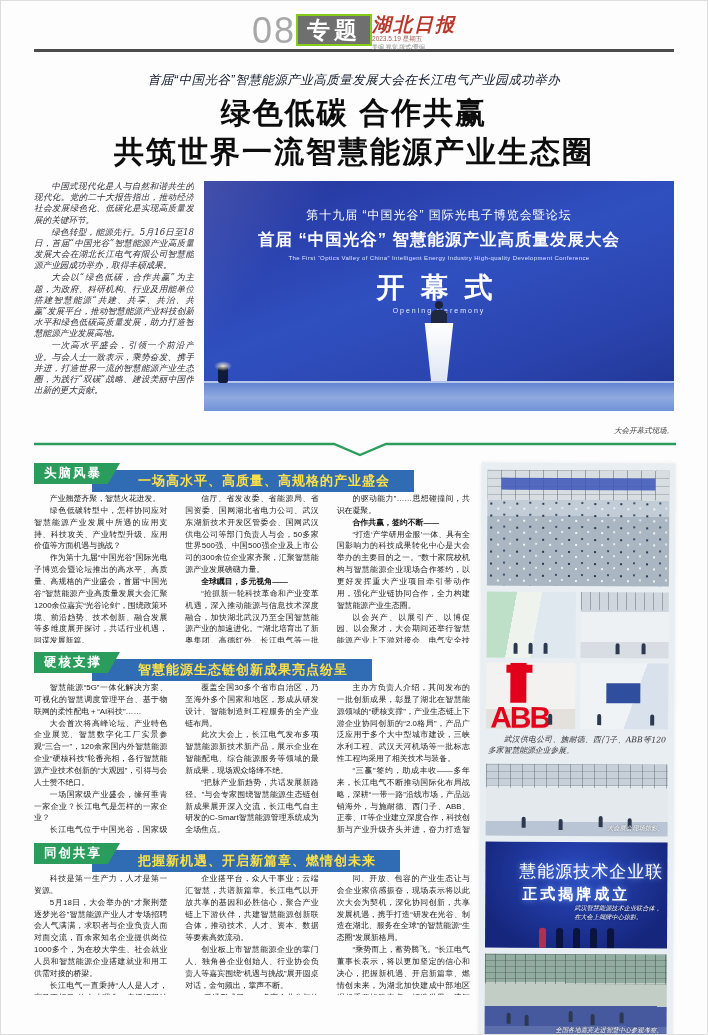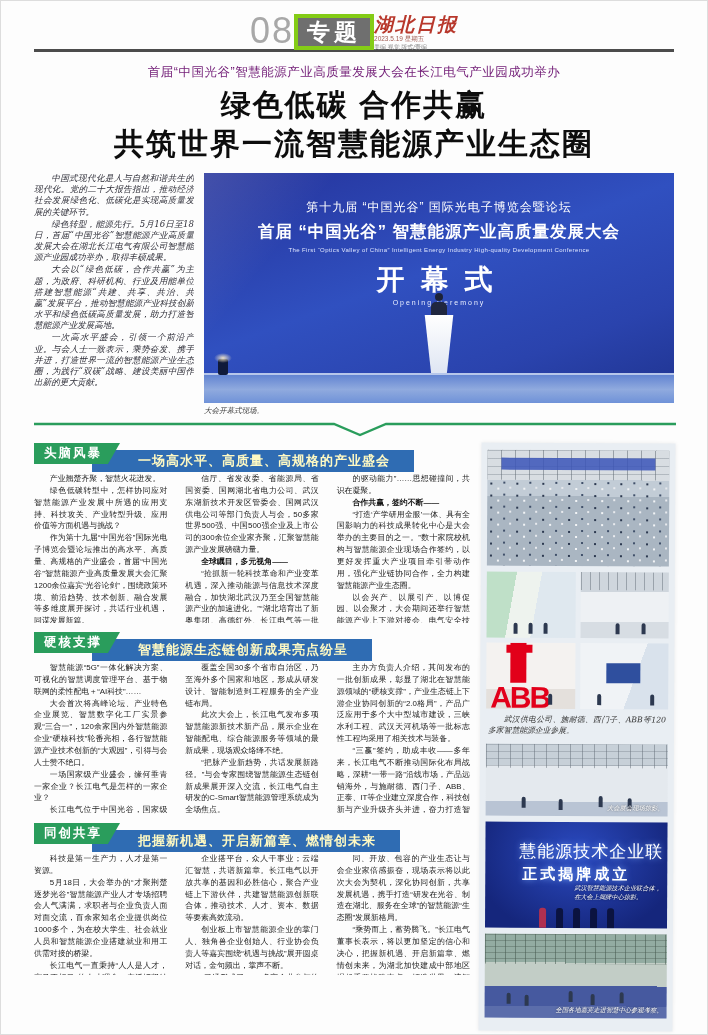--- a/index.html
+++ b/index.html
@@ -3,31 +3,31 @@
 <meta charset="utf-8">
 <style>
   * { margin:0; padding:0; box-sizing:border-box; }
   html,body { background:#e9e9e9; }
   .page { width:708px; height:1035px; background:#fdfdfd; position:relative; overflow:hidden;
           font-family:"Liberation Sans", sans-serif; color:#1a1a1a; border:1px solid #ddd; }
 
   
   .hd { display:flex; justify-content:center; align-items:flex-start; gap:0; padding-top:13px; height:46px; }
   .hd-num { font-size:36px; color:#a8a8a8; font-weight:400; letter-spacing:2px; line-height:34px; }
-  .hd-sec { background:#6f6f6f; border:4px solid #84cc16; color:#fff; font-weight:bold; font-size:23px;
+  .hd-sec { background:#6f6f6f; border:2px solid #84cc16; color:#fff; font-weight:bold; font-size:23px;
             line-height:28px; padding:0 9px; letter-spacing:4px; }
   .hd-brand { text-align:left; }
   .hd-logo { font-family:"DejaVu Serif", serif; font-weight:bold; font-style:italic; font-size:19px;
              color:#b8382c; letter-spacing:2px; line-height:20px; }
   .hd-date { font-size:6.5px; color:#a05c52; line-height:8px; margin-top:1px; }
   .hd-crew { font-size:6px; color:#8f8f8f; line-height:8px; }
   .hd-rule { margin:2px 33px 0; height:3px; background:#4c4c4c; }
 
   
-  .kicker { text-align:center; font-size:12.5px; color:#701a75; margin-top:12px; letter-spacing:.5px; }
+  .kicker { text-align:center; font-size:12.5px; color:#0f172a; margin-top:20px; letter-spacing:.5px;font-style:italic; }
   .title { text-align:center; font-weight:900; color:#0d0d0d; font-size:30px; line-height:1.3; margin-top:4px; letter-spacing:2px; }
 
   
   .introrow { display:flex; gap:10px; padding:10px 33px 0; }
   .intro { width:160px; height:242px; overflow:hidden; font-family:"DejaVu Serif", serif; font-style:italic;
            font-size:8.6px; line-height:1.3; color:#2e2e38; text-align:justify; }
   .intro p { text-indent:2em; margin-bottom:1px; }
   .stagewrap { flex:1; }
   .stage { height:230px; position:relative; overflow:hidden; color:#fff; text-align:center;
            background:linear-gradient(160deg,#25339b 0%,#3050c0 45%,#2a43ad 75%,#1f338f 100%); }
@@ -42,35 +42,35 @@
            background:linear-gradient(#5c7fd0,#90aade 55%,#6f92d8); }
   .floor:before { content:""; position:absolute; top:0; left:0; right:0; height:2px; background:rgba(255,255,255,.55); }
   .podium { position:absolute; bottom:26px; left:50%; width:34px; height:62px; transform:translateX(-50%);
             background:linear-gradient(#fff,#dde4f2); clip-path:polygon(8% 0,92% 0,72% 100%,28% 100%); }
   .speaker { position:absolute; bottom:88px; left:50%; transform:translateX(-50%); width:16px; height:22px; }
   .speaker .head { width:8px; height:8px; border-radius:50%; background:#1c2238; margin:0 auto; }
   .speaker .bodyy { width:16px; height:13px; border-radius:5px 5px 0 0; background:#20273f; margin-top:1px; }
   .spot { position:absolute; bottom:28px; left:14px; width:10px; height:16px; background:#101a3a; border-radius:2px; }
   .spot:before { content:""; position:absolute; top:-6px; left:-4px; width:18px; height:10px; border-radius:50%;
                  background:radial-gradient(rgba(255,240,200,.9),rgba(255,240,200,0) 70%); }
-  .stagecap { text-align:left; font-family:"DejaVu Serif", serif; font-style:italic; font-size:7.5px; color:#444; margin-top:3px; }
+  .stagecap { text-align:right; font-family:"DejaVu Serif", serif; font-style:italic; font-size:7.5px; color:#444; margin-top:15px; }
 
   
   .vsep { margin:6px 33px 0; }
 
   
   .main { display:flex; gap:10px; padding:2px 33px 0; align-items:flex-start; }
   .articles { width:436px; }
 
   .topic { margin-bottom:9px; }
   .sec-head { position:relative; height:30px; }
   .tab { position:absolute; left:0; top:0; z-index:2; background:#2a9d5c; color:#fff; font-weight:bold;
          font-size:12.5px; line-height:21px; padding:0 18px 0 10px; letter-spacing:2px;
          clip-path:polygon(0 0,100% 0,86% 100%,0 100%); box-shadow:0 1px 2px rgba(0,0,0,.25); }
-  .bar { position:absolute; left:58px; top:7px; background:#2f6cb3; color:#fef9c3; font-weight:bold; font-size:13px;
+  .bar { position:absolute; left:58px; top:7px; background:#2f6cb3; color:#fde047; font-weight:bold; font-size:13px;
          line-height:22px; padding:0 24px 0 46px; letter-spacing:1px; }
   .cols { display:flex; gap:18px; overflow:hidden; }
   .topic:nth-child(1) .cols { height:150px; }
   .topic:nth-child(2) .cols { height:152px;justify-content:space-between; }
   .topic:nth-child(3) .cols { height:122px; }
   .tcol { width:140px; font-size:7.9px; line-height:1.5; text-align:justify; color:#222; }
   .tcol p { text-indent:2em; }
   .tcol p.lede { font-weight:bold; color:#111; }
 
   .footer { margin:4px 0 0 70px; width:345px; border-top:1px solid #8a8a8a; padding:4px 0 0 26px;

